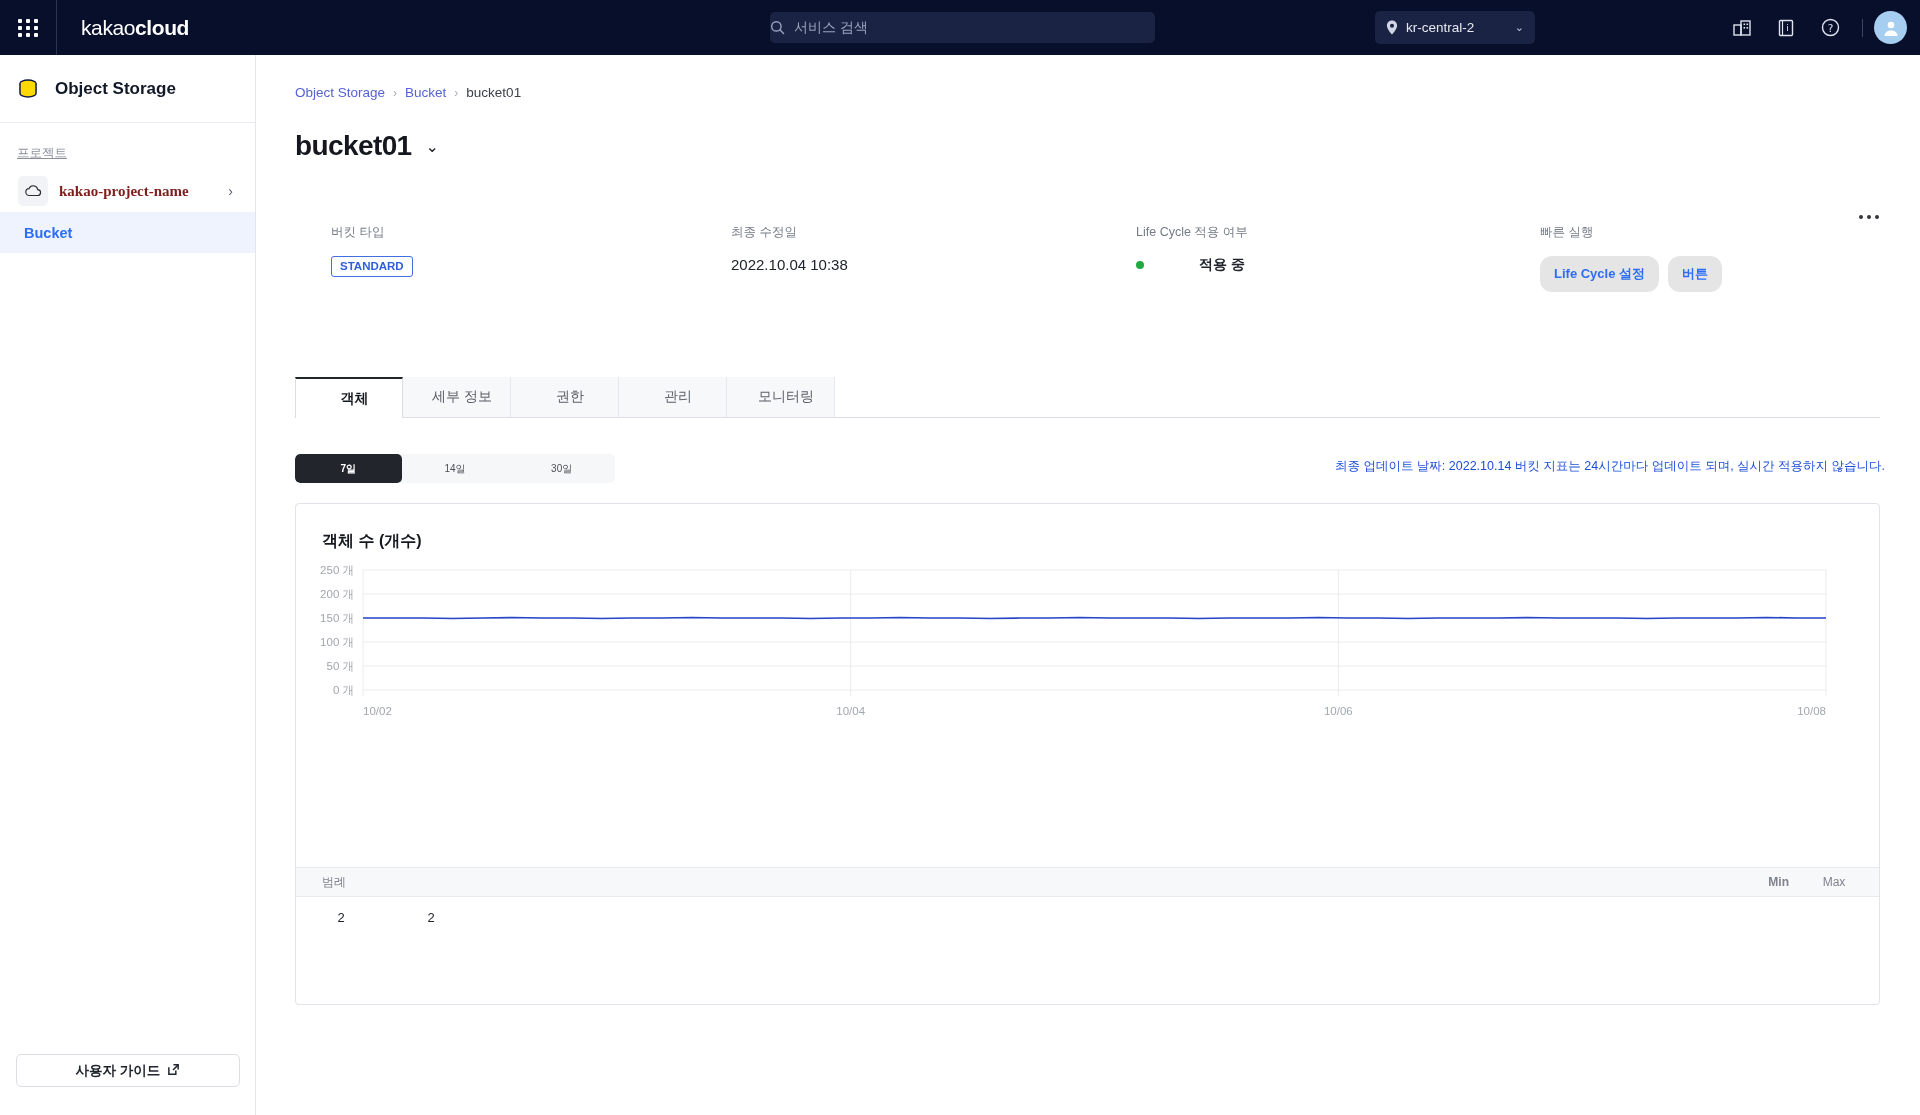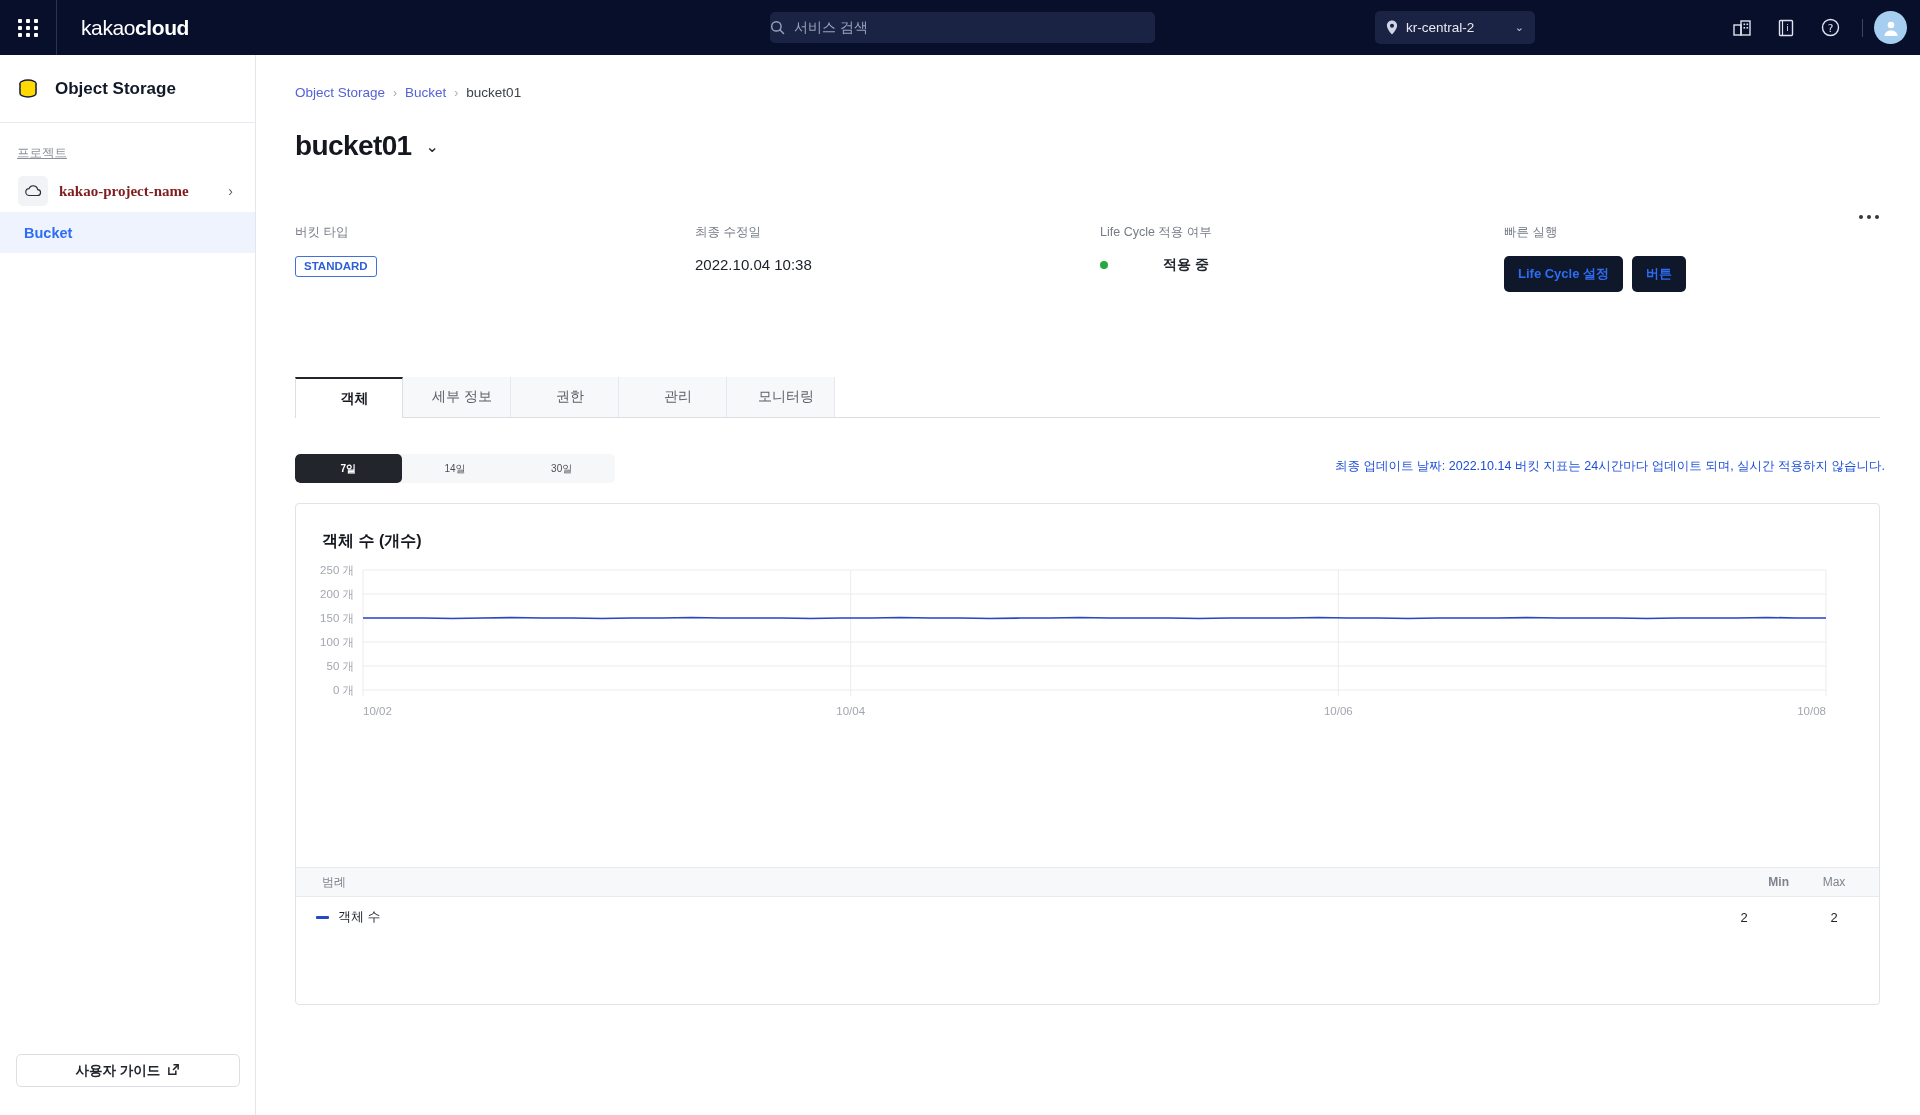--- a/index.html
+++ b/index.html
@@ -108,35 +108,35 @@
   .page-title { font-size: 28px; font-weight: 700; color: #14171e; letter-spacing: -0.6px; }
   .title-chev { margin-left: 14px; color: #22252c; font-size: 16px; cursor: pointer; }
   .more-btn {
     position: absolute; right: 35px; top: 148px; width: 32px; height: 28px;
     display: flex; align-items: center; justify-content: center; gap: 4px; cursor: pointer;
   }
   .more-btn i { width: 4px; height: 4px; border-radius: 50%; background: #33363d; display: block; }
 
   .infobar { display: flex; padding: 62px 0 0 39px; }
   .infocell { }
-  .infocell.c1 { width: 400px; }
+  .infocell.c1 { width: 400px; margin-left: 36px; }
   .infocell.c2 { width: 405px; }
   .infocell.c3 { width: 404px; }
   .info-label { font-size: 12.5px; color: #767b86; margin-bottom: 15px; }
   .badge {
     display: inline-block; border: 1px solid #3f6fe0; color: #2f5fd8;
     font-size: 11.5px; font-weight: 700; padding: 3px 8px 4px; border-radius: 3px;
   }
   .info-value { font-size: 15px; color: #20242c; }
   .status { display: flex; align-items: center; font-size: 14px; color: #20242c; font-weight: 700; gap: 46px; }
   .status .dot { width: 8px; height: 8px; border-radius: 50%; background: #22a93f; margin-right: 9px; }
   .qa-btns { display: flex; gap: 9px; }
   .qa-btn {
-    background: #0f172a; color: #2d6df6; font-size: 13px; font-weight: 700;
-    border-radius: 5px; padding: 9px 14px; cursor: pointer; white-space: nowrap;
+    background: #e5e5e5; color: #2d6df6; font-size: 13px; font-weight: 700;
+    border-radius: 12px; padding: 9px 14px; cursor: pointer; white-space: nowrap;
   }
 
   
   .tabs {
     position: absolute; left: 39px; top: 322px; width: 1585px;
     display: flex; border-bottom: 1px solid #dcdee4;
   }
   .tab {
     width: 108px; height: 40px; display: flex; align-items: center; justify-content: center;
     font-size: 14px; color: #5b6069; background: #f7f8fa;
@@ -407,24 +407,20 @@
         </svg>
     </div>
 
     <div class="legend-table">
       <div class="lt-head">
         <div class="c-name">범례</div>
         <div class="c-min">Min</div>
         <div class="c-max">Max</div>
       </div>
       <div class="lt-row">
-        <div class="c-name">
-          <span class="legend-swatch"></span>
-          <span>객체 수</span>
-        </div>
         <div class="c-min">2</div>
         <div class="c-max">2</div>
       </div>
       <div class="legend-filler"></div>
     </div>
   </div>
 
 </div>
 
 </body></html>

